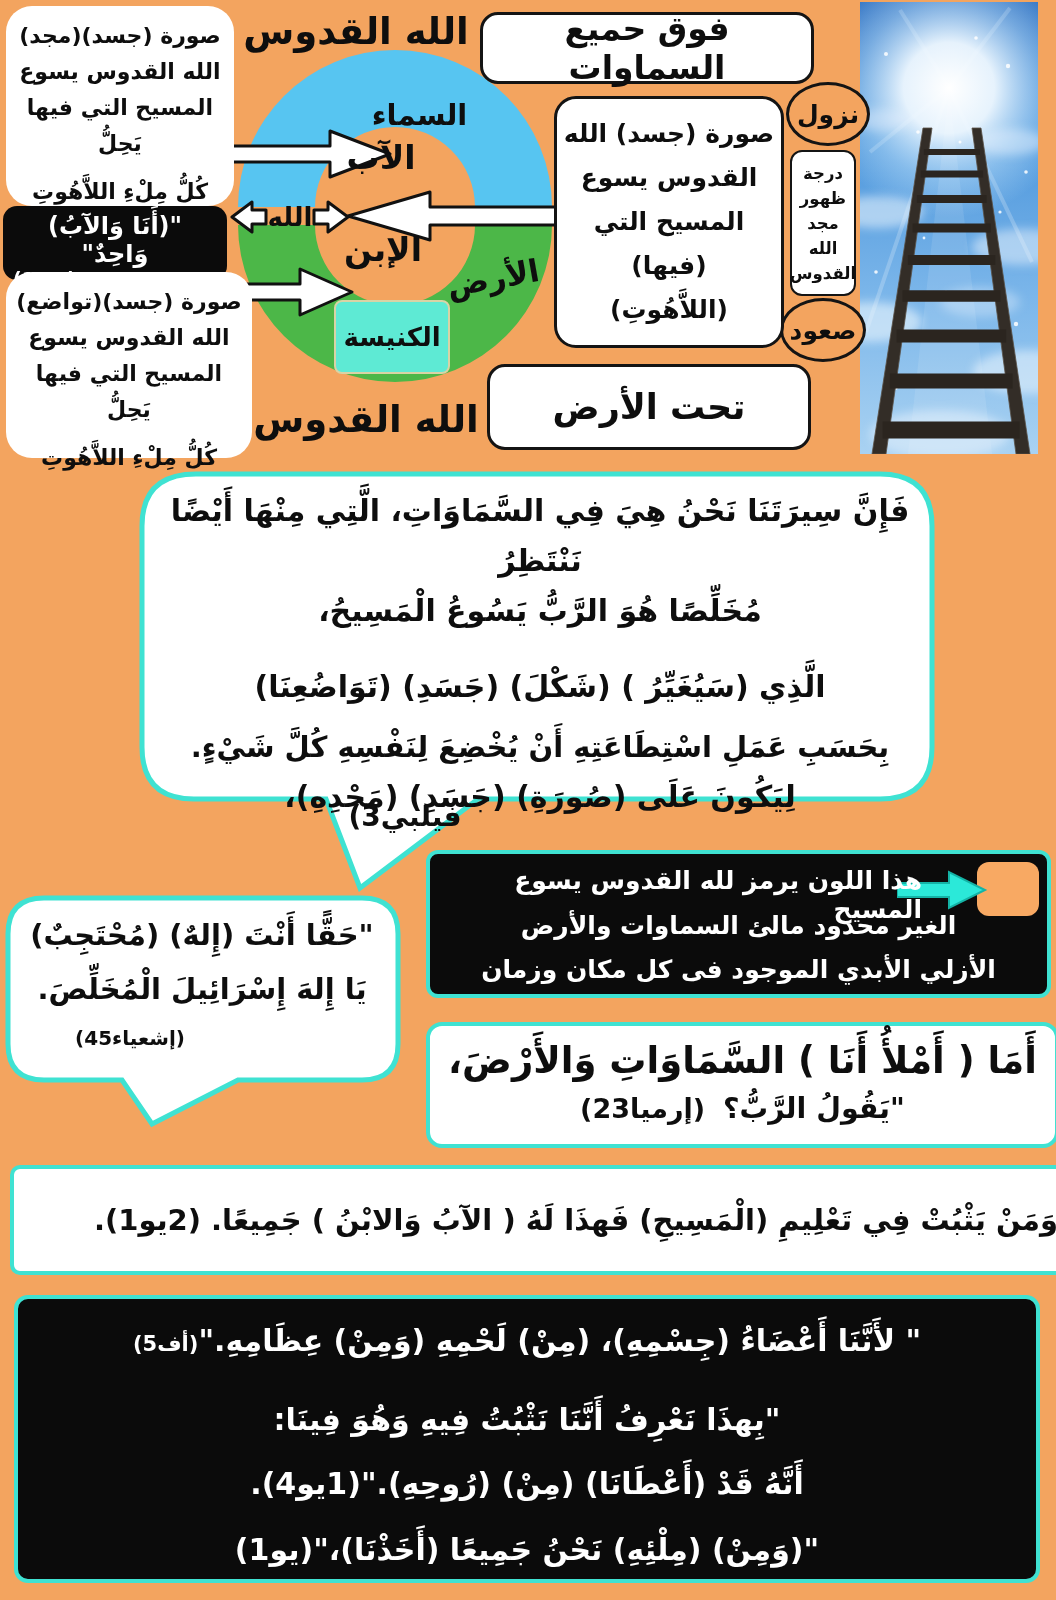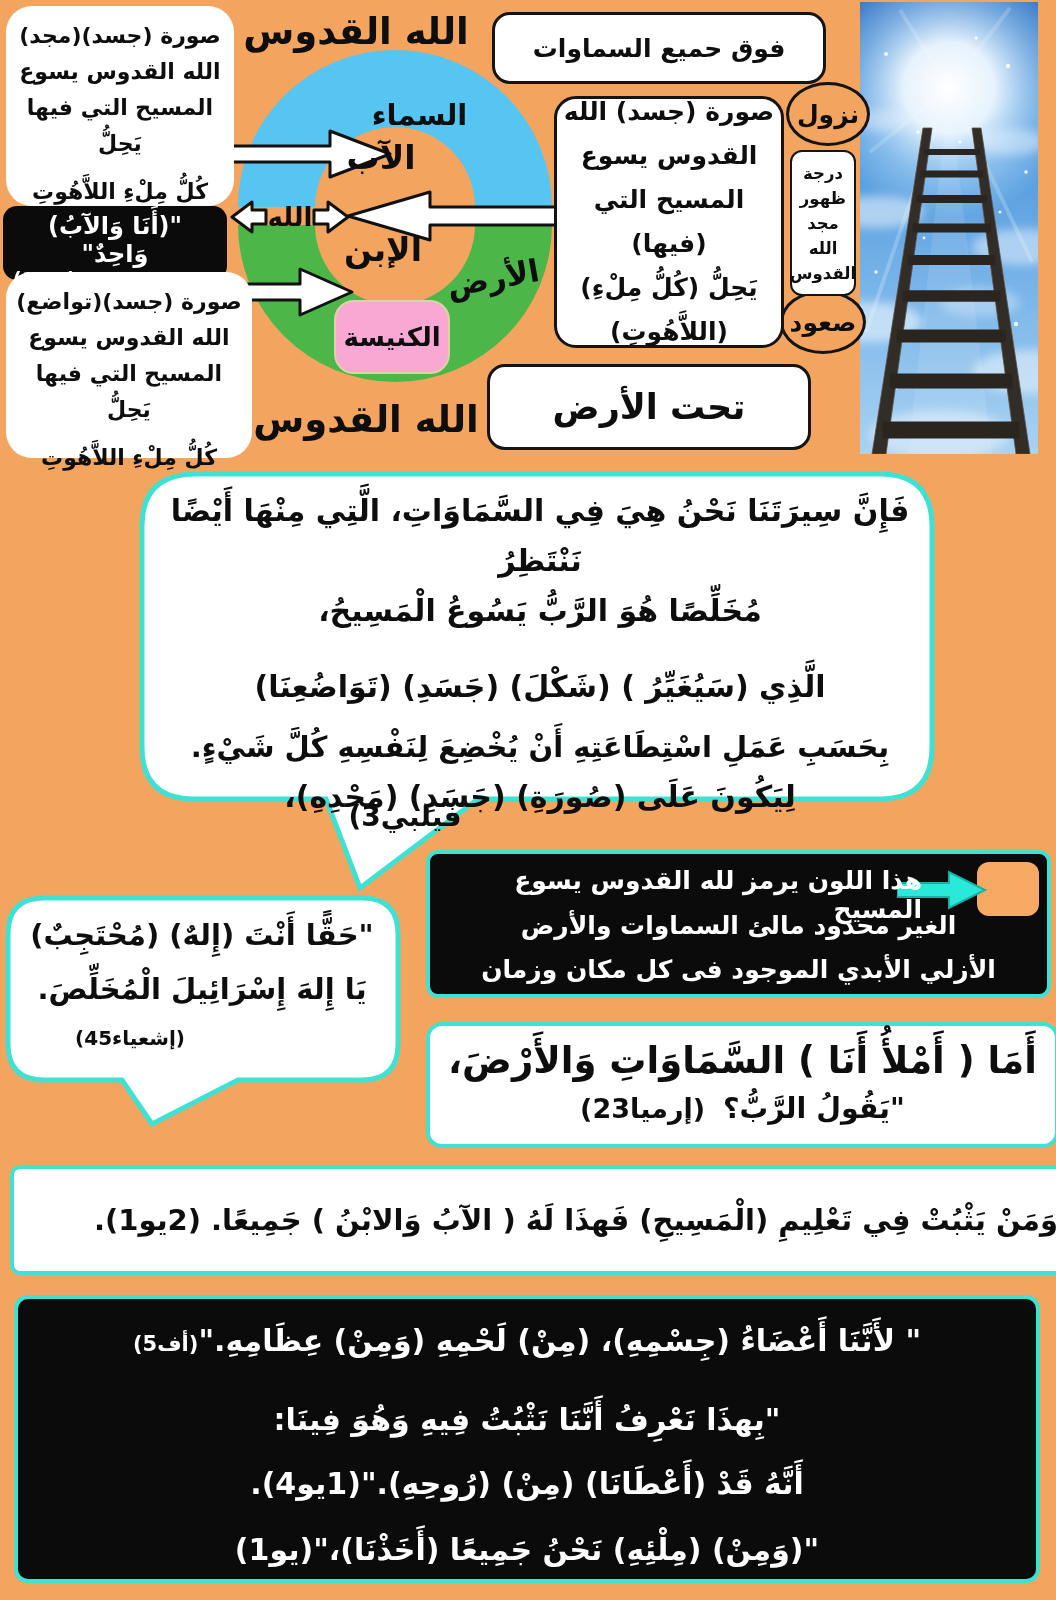--- a/index.html
+++ b/index.html
@@ -43,21 +43,21 @@
 
   <div class="abs bubble-sm" style="left:6px;top:6px;width:228px;height:200px;">
     <div class="bl">صورة (جسد)(مجد)</div>
     <div class="bl">الله القدوس يسوع</div>
     <div class="bl">المسيح التي فيها يَحِلُّ</div>
     <div class="bl bl4">كُلُّ مِلْءِ اللاَّهُوتِ</div>
   </div>
 
   <div class="abs biglabel" style="left:236px;top:10px;width:240px;">الله القدوس</div>
 
-  <div class="abs whitebox" style="left:492px;top:12px;width:328px;height:66px;font-size:25px;font-weight:700;">
+  <div class="abs whitebox" style="left:480px;top:12px;width:328px;height:66px;font-size:33px;font-weight:700;">
     <span>فوق حميع السماوات</span>
   </div>
 
   <svg class="abs" style="left:860px;top:2px;" width="178" height="452" viewBox="0 0 178 452">
     <defs>
       <linearGradient id="sky" x1="0" y1="0" x2="0" y2="1">
         <stop offset="0" stop-color="#3172C2"></stop>
           <stop offset="0.3" stop-color="#4E97DC"></stop>
         <stop offset="0.65" stop-color="#7BB6EA"></stop>
           <stop offset="1" stop-color="#A9D2F2"></stop>
@@ -119,29 +119,28 @@
         <line x1="36.6" y1="334" x2="146.2" y2="334" stroke-width="13"></line>
         <line x1="29.9" y1="379" x2="152.6" y2="379" stroke-width="15"></line>
         <line x1="22.6" y1="428" x2="159.6" y2="428" stroke-width="17"></line>
       </g>
     </g>
   </svg>
 
   <div class="abs ellipse" style="left:786px;top:82px;width:78px;height:58px;">
     <span>نزول</span>
   </div>
-  <div class="abs ellipse" style="left:780px;top:290px;width:80px;height:58px;">
+  <div class="abs ellipse" style="left:780px;top:298px;width:80px;height:58px;">
     <span>صعود</span>
   </div>
 
   <div class="abs whitebox" style="left:554px;top:96px;width:224px;height:246px;border-radius:22px;font-size:25px;font-weight:700;line-height:44px;">
     <div>صورة (جسد) الله</div>
     <div>القدوس يسوع</div>
     <div>المسيح التي (فيها)</div>
-    <div>يَحِلُّ (كُلُّ مِلْءِ)</div>
     <div>(اللاَّهُوتِ)</div>
   </div>
 
   <div class="abs whitebox" style="left:790px;top:150px;width:62px;height:142px;border-width:2px;border-radius:12px;font-size:16.5px;font-weight:700;line-height:25px;">
     <div>درجة</div>
     <div>ظهور</div>
     <div>مجد</div>
     <div>الله</div>
     <div>القدوس</div>
   </div>
@@ -162,21 +161,21 @@
     <div class="bl bl4">كُلُّ مِلْءِ اللاَّهُوتِ</div>
   </div>
 
   <div class="abs biglabel" style="left:246px;top:398px;width:240px;">الله القدوس</div>
 
   <div class="abs ringlabel" style="left:352px;top:98px;width:135px;font-size:29px;">السماء</div>
   <div class="abs ringlabel" style="left:336px;top:138px;width:90px;font-size:33px;">الآب</div>
   <div class="abs ringlabel" style="left:260px;top:202px;width:60px;font-size:26px;">الله</div>
   <div class="abs ringlabel" style="left:338px;top:230px;width:90px;font-size:33px;">الإبن</div>
   <div class="abs ringlabel" style="left:438px;top:260px;width:110px;font-size:31px;transform:rotate(-10deg);">الأرض</div>
-  <div class="abs" style="left:334px;top:300px;width:112px;height:70px;background:#f9a8d4;border:2px solid #D9D3A5;border-radius:20px;display:flex;align-items:center;justify-content:center;font-size:26px;font-weight:700;">
+  <div class="abs" style="left:334px;top:300px;width:112px;height:70px;background:#5eead4;border:2px solid #D9D3A5;border-radius:8px;display:flex;align-items:center;justify-content:center;font-size:26px;font-weight:700;">
     <span>الكنيسة</span>
   </div>
 
   <svg class="abs" style="left:0;top:0;" width="1056" height="1600" viewBox="0 0 1056 1600">
     <path d="M 196 474 H 880 Q 932 474 932 526 V 747 Q 932 799 880 799 H 478 L 360 888 L 326 799 H 194 Q 142 799 142 747 V 526 Q 142 474 196 474 Z" fill="#ffffff" stroke="#3FE2D2" stroke-width="5"></path>
     <path d="M 44 898 H 362 Q 398 898 398 934 V 1044 Q 398 1080 362 1080 H 238 L 152 1124 L 122 1080 H 44 Q 8 1080 8 1044 V 934 Q 8 898 44 898 Z" fill="#ffffff" stroke="#3FE2D2" stroke-width="5"></path>
   </svg>
 
   <div class="abs ctr" style="left:158px;top:486px;width:764px;">
     <div class="mainline">فَإِنَّ سِيرَتَنَا نَحْنُ هِيَ فِي السَّمَاوَاتِ، الَّتِي مِنْهَا أَيْضًا نَنْتَظِرُ</div>

